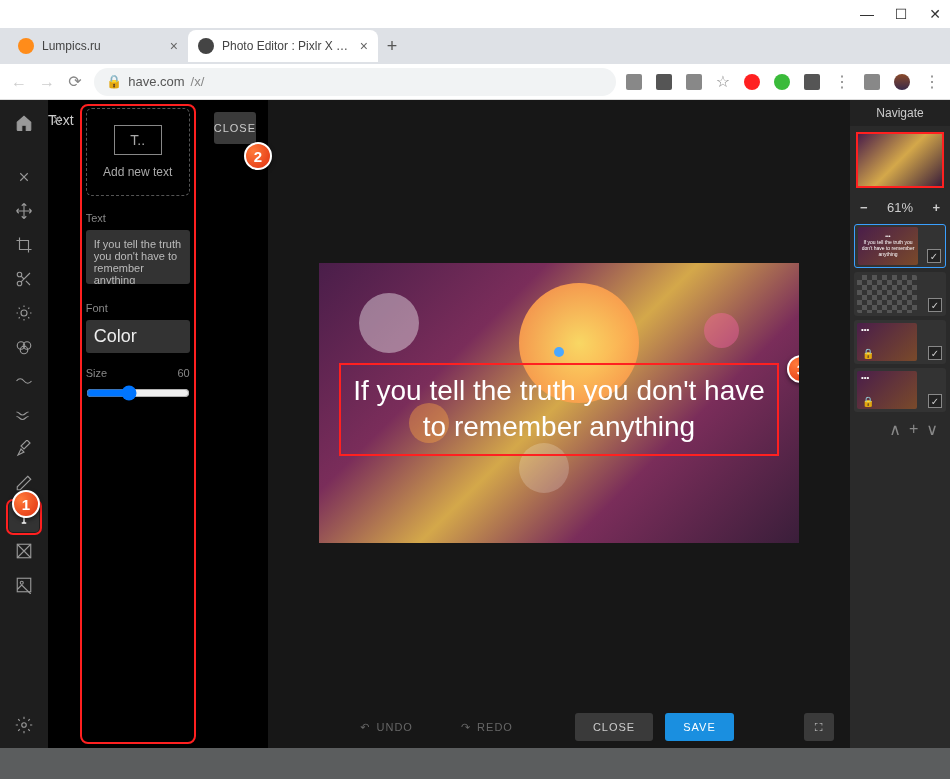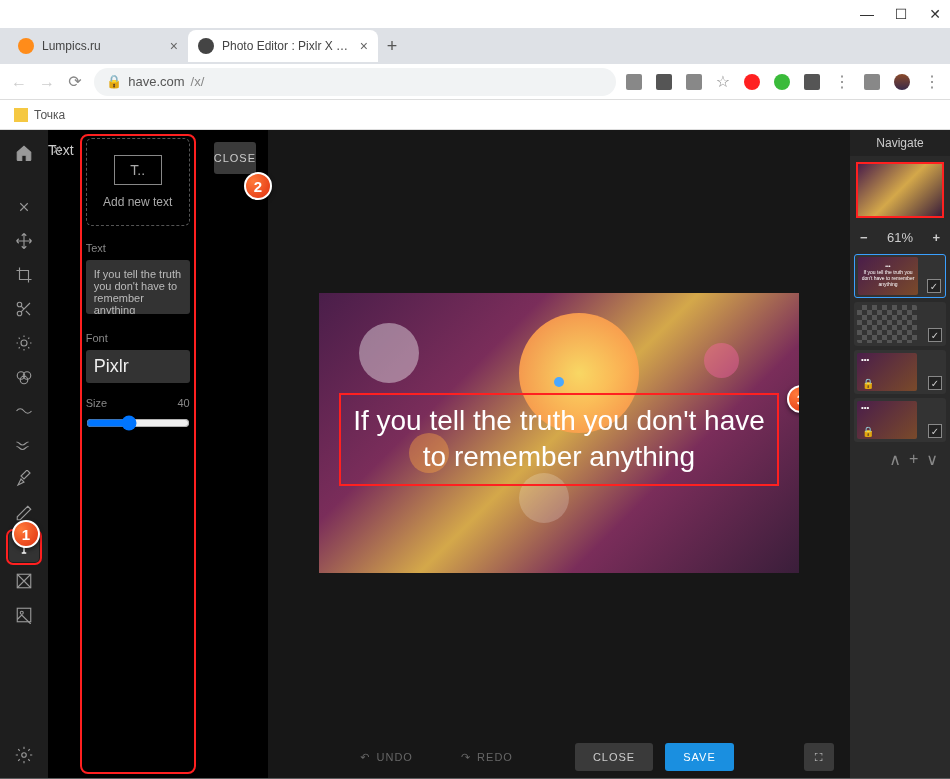--- a/index.html
+++ b/index.html
@@ -114,24 +114,20 @@
       <span class="ext" style="background:#ff2020;border-radius:50%"></span>
       <span class="ext" style="background:#3abb3a;border-radius:50%"></span>
       <span class="ext" style="background:#555"></span>
       <span style="color:#888">⋮</span>
       <span class="ext" style="background:#888"></span>
       <span class="ext" style="background:linear-gradient(#8a4a2a,#3a2a4a);border-radius:50%"></span>
       <span style="color:#888">⋮</span>
     </div>
   </div>
 
-  <div class="bookbar">
-    <span class="bookicon"></span>
-    <span>Точка</span>
-  </div>
 
   <div class="app">
     <div class="marker" style="left:12px;top:390px">1</div>
     <div class="marker" style="left:244px;top:42px">2</div>
 
     <div class="toolcol">
       <div class="tool">
           <svg viewBox="0 0 24 24">
             <path d="M3 11l9-8 9 8v10a1 1 0 01-1 1h-5v-7h-6v7H4a1 1 0 01-1-1z" fill="currentColor"></path>
           </svg>
@@ -233,28 +229,28 @@
         </div>
 
         <div class="sect">
           <div class="sect-label">Text</div>
           <textarea class="textarea" style="">If you tell the truth you don't have to remember anything</textarea>
         </div>
 
 
         <div class="sect">
           <div class="sect-label">Font</div>
-          <div class="fontsel">Pixlr</div>
+          <div class="fontsel">Color</div>
         </div>
 
 
         <div class="sect">
           <div class="sizerow">
             <span>Size</span>
-            <span>40</span>
+            <span>60</span>
           </div>
           <input type="range" class="slider" min="1" max="200" value="80" style="">
         </div>
       </div>
       <div class="closebtn">CLOSE</div>
     </div>
 
     <div class="canvas">
       <div class="canvaswrap">
         <div class="imgbox">

